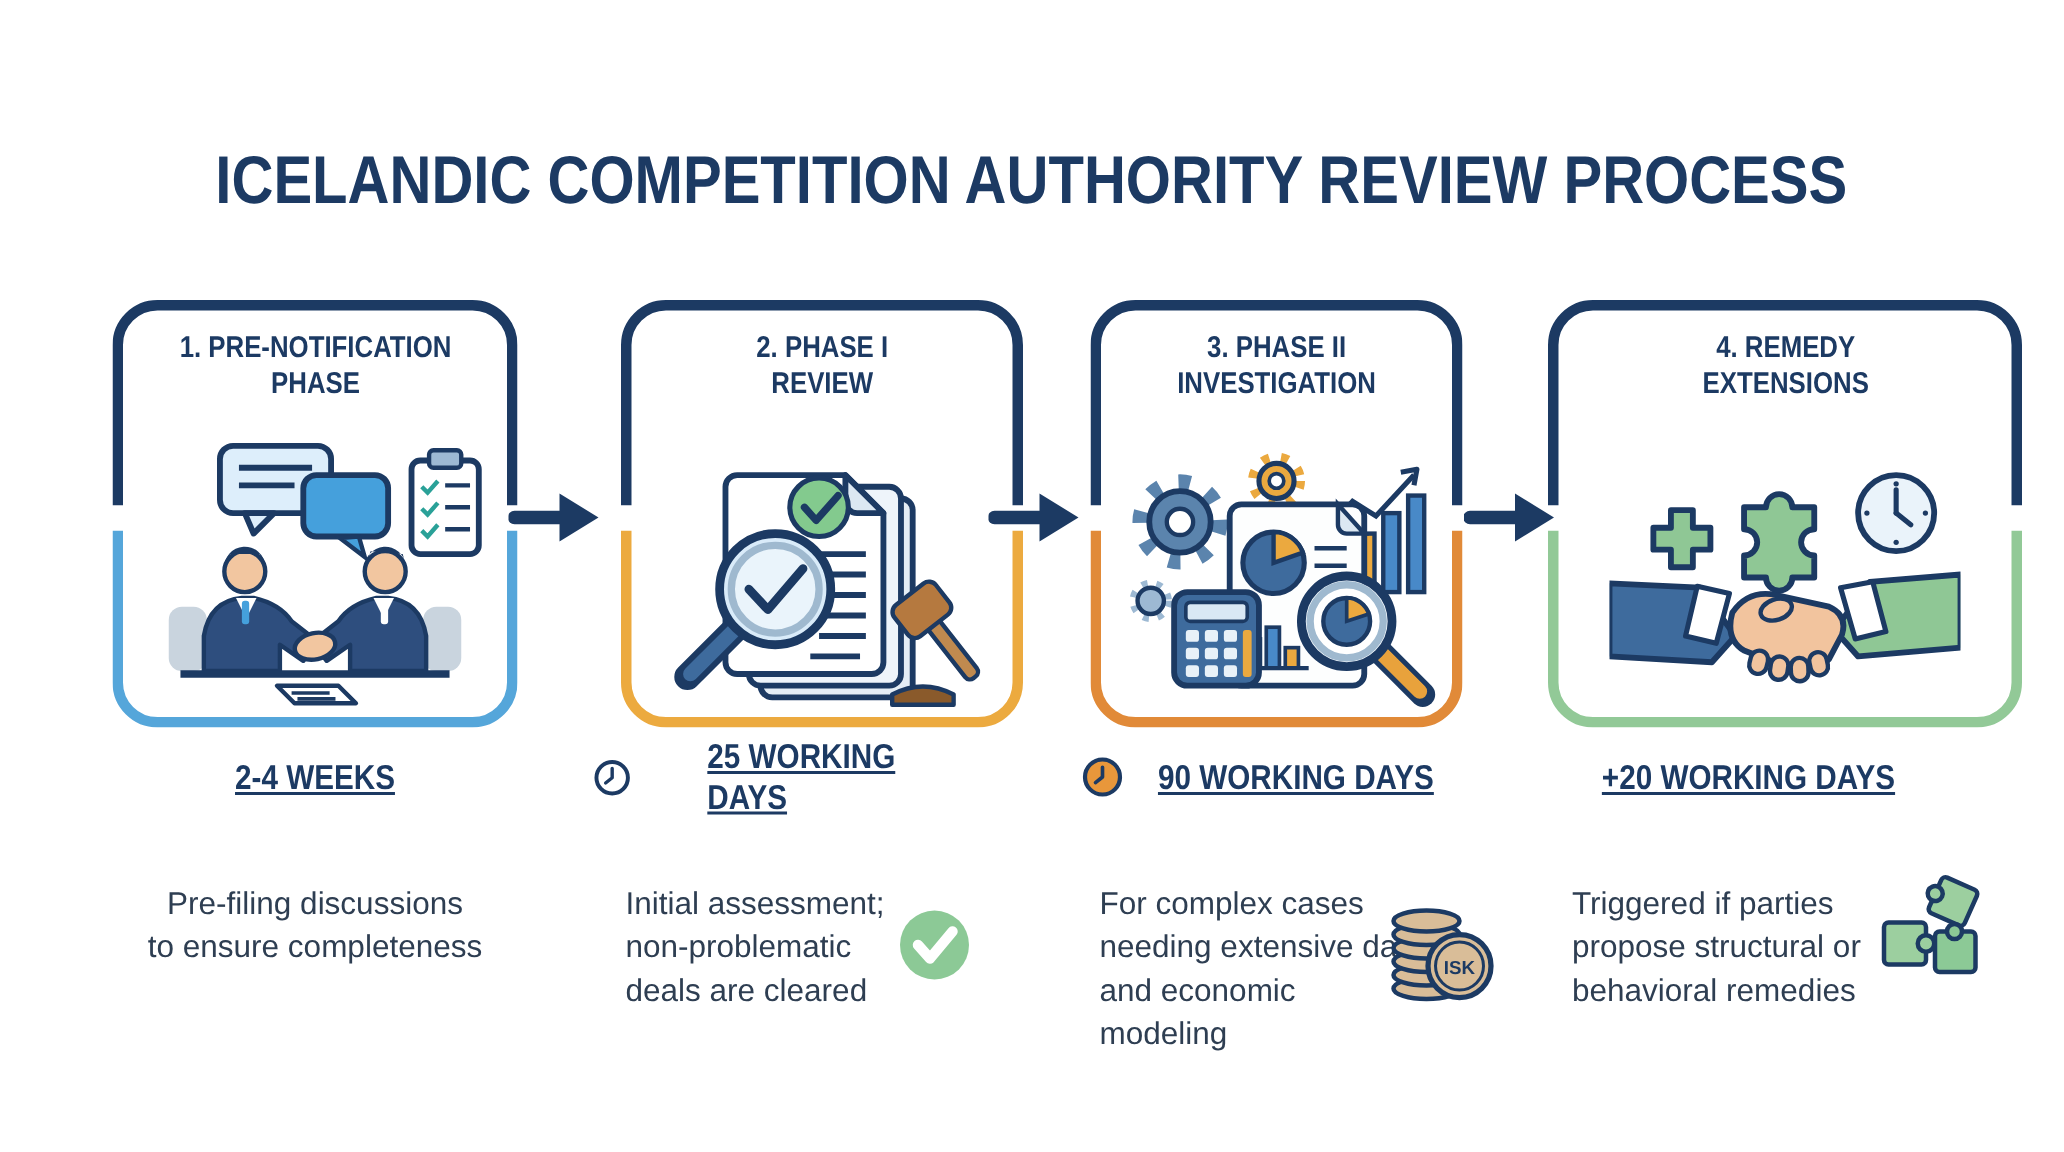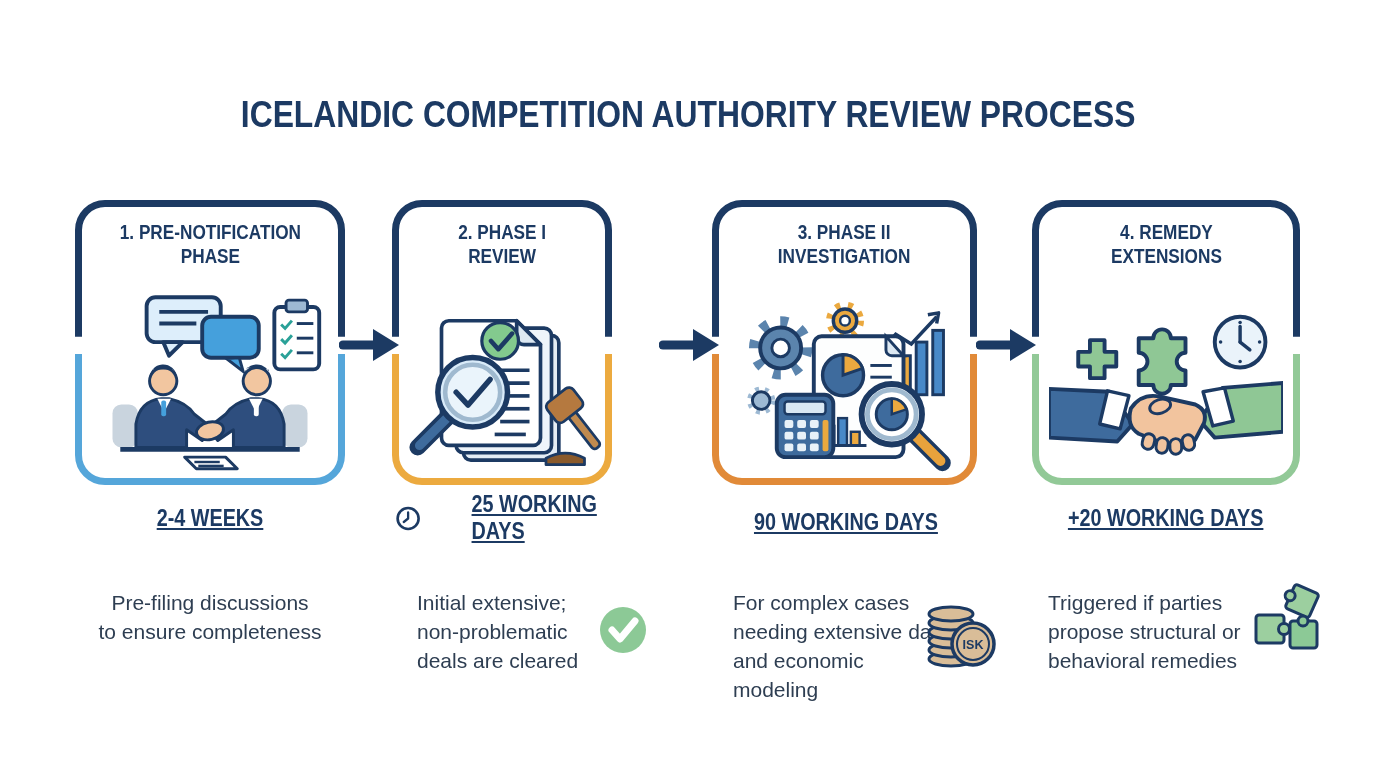--- a/index.html
+++ b/index.html
@@ -4,21 +4,21 @@
 <style>
   html,body{margin:0;padding:0;background:#ffffff;}
   #stage{
     position:relative;width:1376px;height:768px;background:#ffffff;overflow:hidden;
     font-family:"Liberation Sans", sans-serif;color:#2e3e52;
   }
   .cond{display:inline-block;transform:scaleX(0.86);transform-origin:center;white-space:pre-line;}
 
   #main-title{
     position:absolute;top:94px;left:0;width:100%;text-align:center;
-    font-size:37px;font-weight:700;color:#1c3a63;letter-spacing:0px;
+    font-size:45px;font-weight:700;color:#1c3a63;letter-spacing:0px;
   }
 
   .card{position:absolute;top:200px;height:285px;}
   .card .frame{position:absolute;inset:0;border-radius:30px;border:7px solid #1c3a63;}
   .frame.top-half{clip-path:inset(0 0 52% 0);}
   .frame.bot-half{clip-path:inset(54% 0 0 0);}
   .card-title{
     position:absolute;top:20px;left:0;width:100%;text-align:center;
     font-size:20px;font-weight:700;color:#1c3a63;line-height:1.22;
   }
@@ -104,21 +104,21 @@
         </g>
       </svg>
     </div>
   </div>
 
   <svg class="arrow" style="left:339px;" viewBox="0 0 62 36">
     <line x1="4" y1="18" x2="36" y2="18" stroke="#1c3a63" stroke-width="9" stroke-linecap="round"></line>
     <polygon points="34,2 34,34 60,18" fill="#1c3a63"></polygon>
   </svg>
 
-  <div class="card" style="left:392px;width:220px;">
+  <div class="card" style="left:414px;width:268px;">
     <div class="frame top-half"></div>
     <div class="frame bot-half" style="border-color: rgb(236, 170, 63);"></div>
     <div class="card-title">
       <span class="cond">2. PHASE I
 REVIEW</span>
     </div>
     <div class="illustration">
       <svg width="234" height="186" viewBox="0 0 240 190">
         <g>
           <rect x="78" y="42" width="104" height="136" rx="8" fill="#e4edf5" stroke="#1c3a63" stroke-width="4"></rect>
@@ -154,21 +154,21 @@
         </g>
       </svg>
     </div>
   </div>
 
   <svg class="arrow" style="left:659px;" viewBox="0 0 62 36">
     <line x1="4" y1="18" x2="36" y2="18" stroke="#1c3a63" stroke-width="9" stroke-linecap="round"></line>
     <polygon points="34,2 34,34 60,18" fill="#1c3a63"></polygon>
   </svg>
 
-  <div class="card" style="left:712px;width:248px;padding-left:17px;">
+  <div class="card" style="left:727px;width:248px;">
     <div class="frame top-half"></div>
     <div class="frame bot-half" style="border-color: rgb(225, 138, 56);"></div>
     <div class="card-title">
       <span class="cond">3. PHASE II
 INVESTIGATION</span>
     </div>
     <div class="illustration">
       <svg width="234" height="186" viewBox="0 0 240 190">
         <g>
           <circle cx="54" cy="58" r="27" fill="none" stroke="#5b84ad" stroke-width="11" stroke-dasharray="8 13"></circle>
@@ -227,21 +227,21 @@
         </g>
       </svg>
     </div>
   </div>
 
   <svg class="arrow" style="left:976px;" viewBox="0 0 62 36">
     <line x1="4" y1="18" x2="36" y2="18" stroke="#1c3a63" stroke-width="9" stroke-linecap="round"></line>
     <polygon points="34,2 34,34 60,18" fill="#1c3a63"></polygon>
   </svg>
 
-  <div class="card" style="left:1032px;width:268px;">
+  <div class="card" style="left:1032px;width:316px;">
     <div class="frame top-half"></div>
     <div class="frame bot-half" style="border-color: rgb(146, 201, 151);"></div>
     <div class="card-title">
       <span class="cond">4. REMEDY
 EXTENSIONS</span>
     </div>
     <div class="illustration">
       <svg width="234" height="186" viewBox="0 0 240 190">
         <g>
           <path d="M30 62 h12 v-12 h15 v12 h12 v15 h-12 v12 h-15 v-12 h-12 z" fill="#8fc795" stroke="#1c3a63" stroke-width="4" stroke-linejoin="round"></path>
@@ -281,35 +281,35 @@
   </div>
 
   <div class="duration-row" style="left:395px;width:270px;gap:36px;">
     <svg width="27" height="27" viewBox="0 0 30 30">
       <circle cx="15" cy="15" r="12" fill="none" stroke="#1c3a63" stroke-width="3"></circle>
       <path d="M15 8 L15 15 L10 19" fill="none" stroke="#1c3a63" stroke-width="2.6" stroke-linecap="round" stroke-linejoin="round"></path>
     </svg>
     <span class="cond">25 WORKING DAYS</span>
   </div>
 
-  <div class="duration-row" style="left:712px;width:268px;flex-direction:column;">
+  <div class="duration-row" style="left:712px;width:268px;">
     <svg width="28" height="28" viewBox="0 0 30 30">
       <circle cx="15" cy="15" r="12.5" fill="#e8973b" stroke="#1c3a63" stroke-width="3"></circle>
       <path d="M15 8 L15 15 L10 19" fill="none" stroke="#1c3a63" stroke-width="2.6" stroke-linecap="round" stroke-linejoin="round"></path>
     </svg>
     <span class="cond">90 WORKING DAYS</span>
   </div>
 
   <div class="duration-row" style="left:1032px;width:268px;">
     <span class="cond">+20 WORKING DAYS</span>
   </div>
 
   <div class="desc centered" style="left:75px;width:270px;">Pre-filing discussions
 to ensure completeness</div>
-  <div class="desc" style="left:417px;">Initial extensive;
+  <div class="desc" style="left:417px;">Initial assessment;
 non-problematic
 deals are cleared</div>
   <div class="desc" style="left:733px;">For complex cases
 needing extensive data
 and economic
 modeling</div>
   <div class="desc" style="left:1048px;">Triggered if parties
 propose structural or
 behavioral remedies</div>
 

